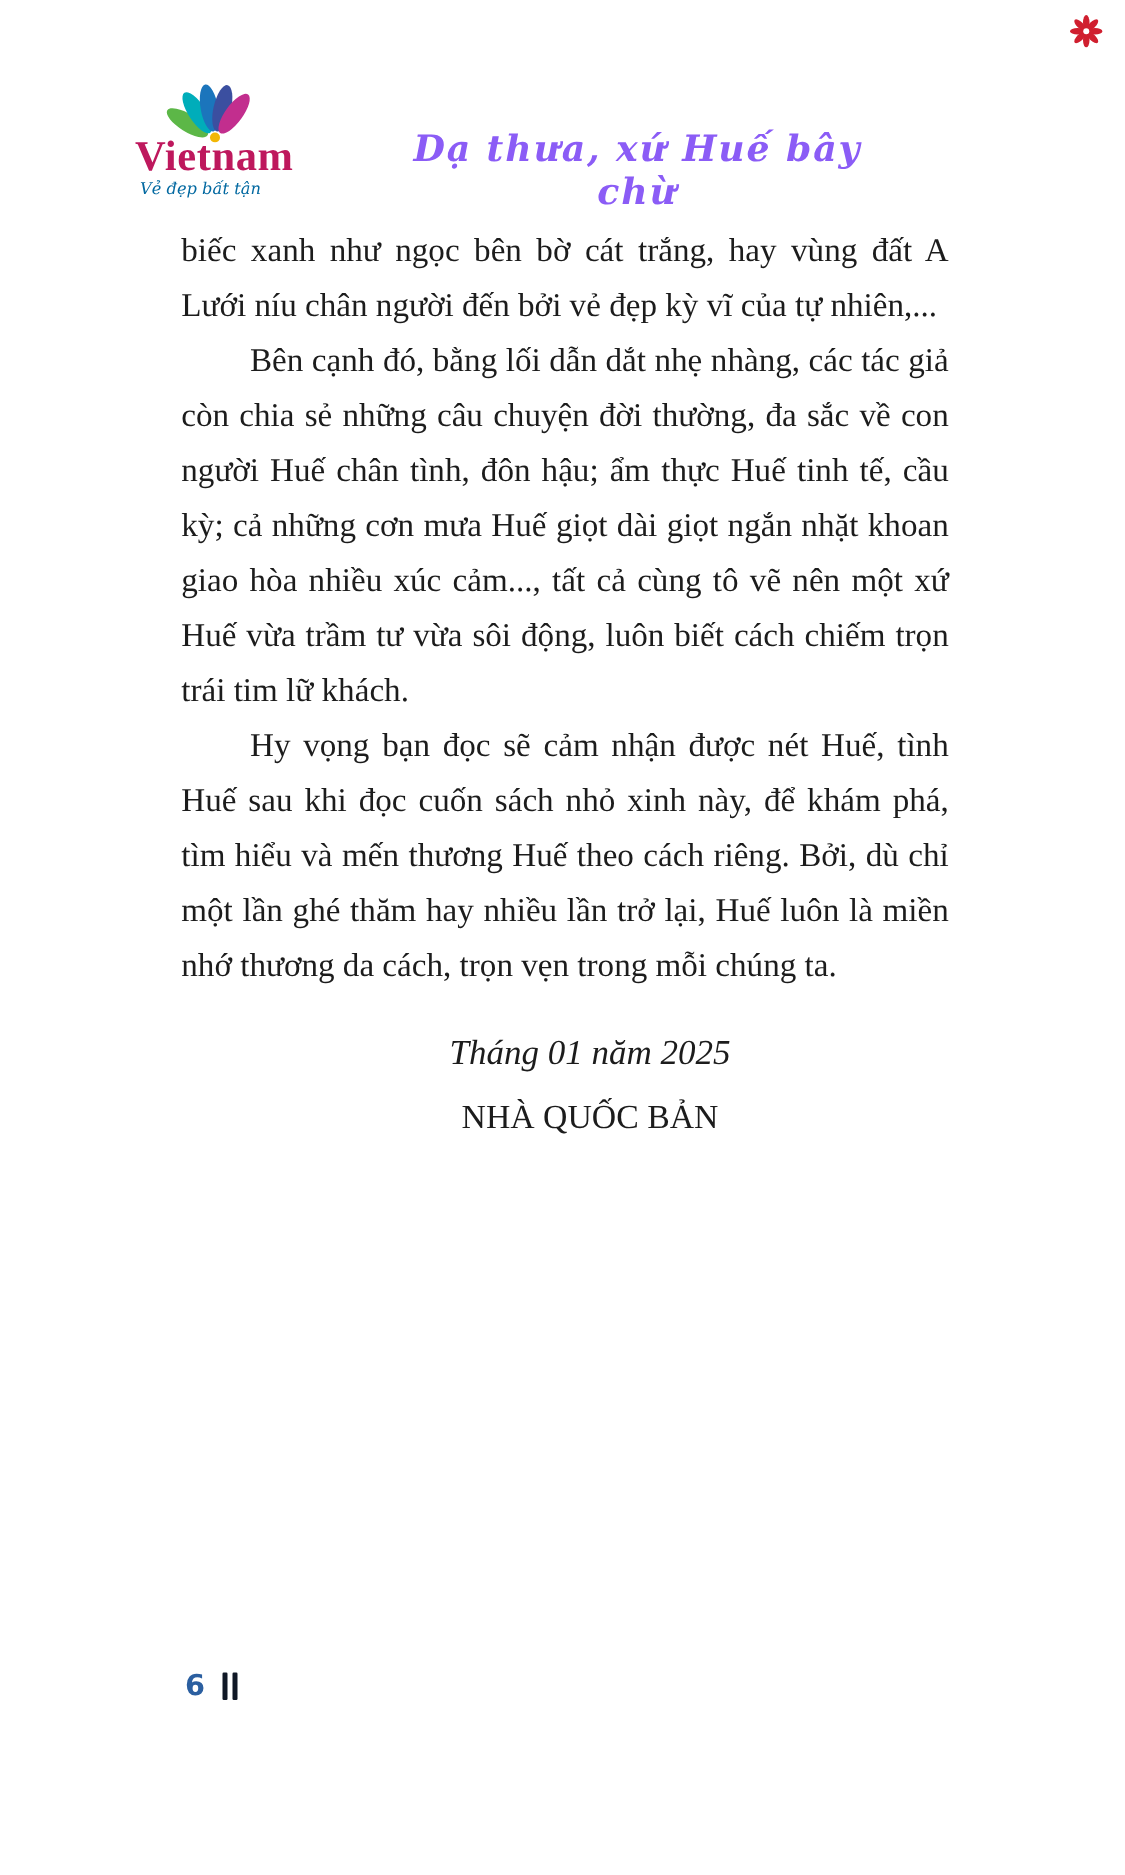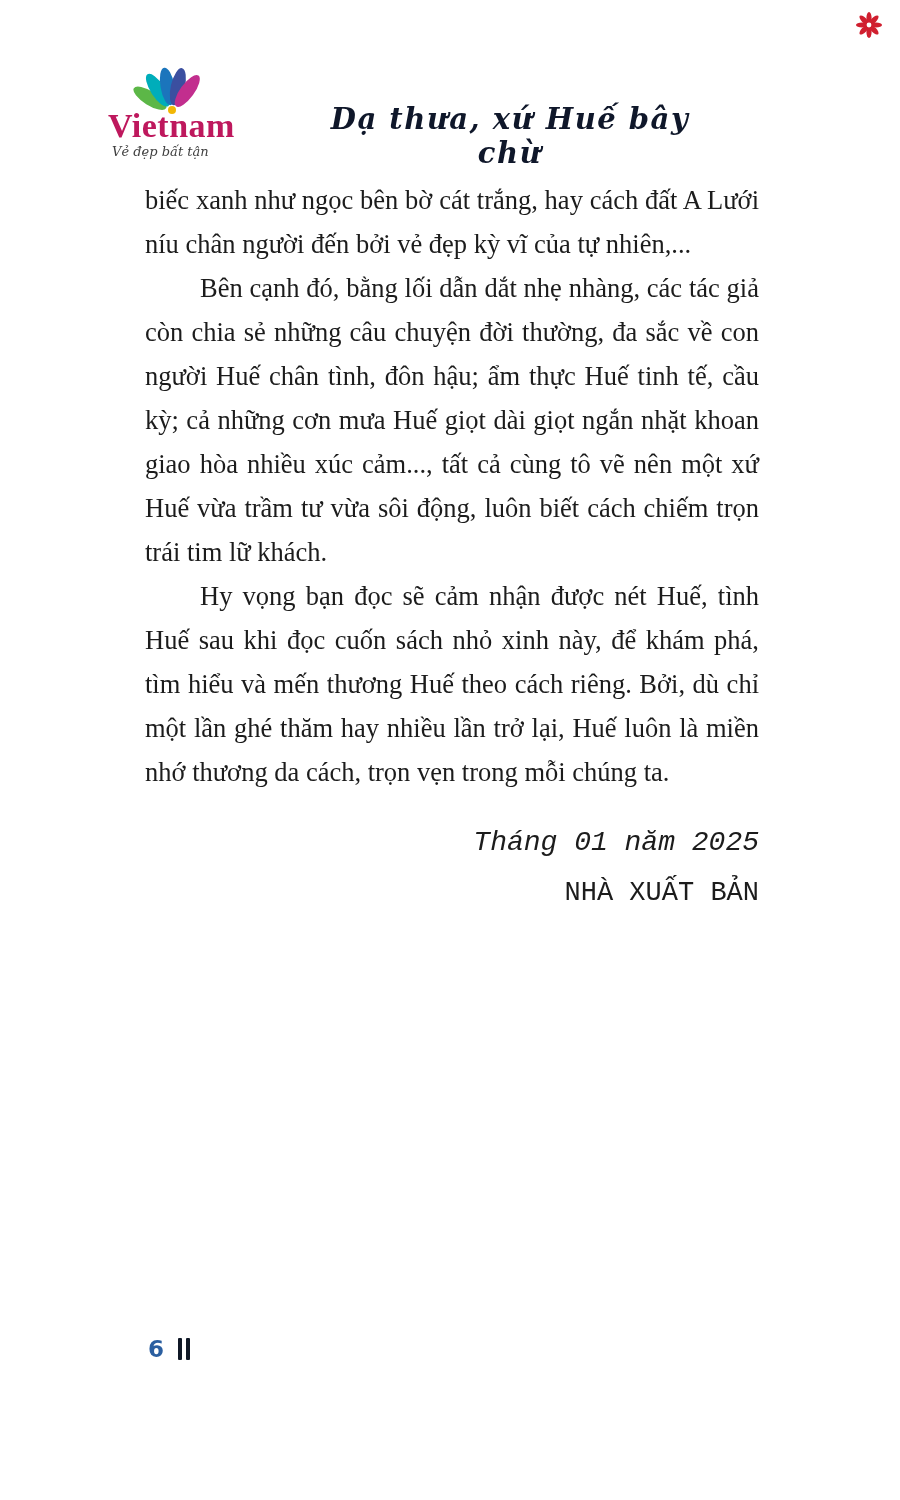--- a/index.html
+++ b/index.html
@@ -20,50 +20,49 @@
     text-align:center;
   }
   .logo-flower { display:block; margin:0 auto -6px 28px; }
   .logo-brand {
     font-family:"Liberation Serif","DejaVu Serif",serif;
     font-weight:bold; font-size:34px; line-height:36px;
     color:#be185d; letter-spacing:0.5px; text-align:left; padding-left:6px;
   }
   .logo-tagline {
     font-style:italic; font-size:13px; line-height:15px;
-    color:#404040; text-align:left; padding-left:10px;
+    color:#0369a1; text-align:left; padding-left:10px;
     font-family:"DejaVu Serif",serif;
   }
   .running-title {
     position:absolute; left:310px; top:102px; width:400px;
     text-align:center;
     font-style:italic; font-weight:bold;
     font-size:29px; letter-spacing:1.5px;
-    color:#0f172a;
+    color:#8b5cf6;
     font-family:"DejaVu Serif","Liberation Serif",serif;
   }
   .corner-flower { position:absolute; right:18px; top:12px; }
 
   
   .body-text {
     position:absolute; left:145px; top:178px; width:614px;
     font-size:26.5px; line-height:44px;
     text-align:justify;
   }
   .body-text p { text-indent:55px; }
   .body-text p.noindent { text-indent:0; }
   .quote-em { font-style:italic; }
 
   .signoff {
     margin-top:24px;
-    text-align:right;
+    text-align:center;
     line-height:50px;
     font-size:27px;
     padding-left:40px;
-    font-family:Liberation Mono, monospace;
   }
   .signoff-date { font-style:italic; font-size:28px; }
 
   
   .footer {
     position:absolute; left:148px; top:1336px;
     display:flex; align-items:center; height:26px;
   }
   .page-number {
     font-family:"DejaVu Sans","Liberation Sans",sans-serif;
@@ -103,27 +102,27 @@
       <ellipse cx="13" cy="6" rx="2.6" ry="6" transform="rotate(135 13 13)"></ellipse>
       <ellipse cx="13" cy="6" rx="2.6" ry="6" transform="rotate(180 13 13)"></ellipse>
       <ellipse cx="13" cy="6" rx="2.6" ry="6" transform="rotate(225 13 13)"></ellipse>
       <ellipse cx="13" cy="6" rx="2.6" ry="6" transform="rotate(270 13 13)"></ellipse>
       <ellipse cx="13" cy="6" rx="2.6" ry="6" transform="rotate(315 13 13)"></ellipse>
     </g>
     <circle cx="13" cy="13" r="2.4" fill="#ffffff"></circle>
   </svg>
 
   <div class="body-text">
-    <p class="noindent">biếc xanh như ngọc bên bờ cát trắng, hay cách đất A Lưới níu chân người đến bởi vẻ đẹp kỳ vĩ của tự nhiên,...</p>
+    <p class="noindent">biếc xanh như ngọc bên bờ cát trắng, hay vùng đất A Lưới níu chân người đến bởi vẻ đẹp kỳ vĩ của tự nhiên,...</p>
     <p>Bên cạnh đó, bằng lối dẫn dắt nhẹ nhàng, các tác giả còn chia sẻ những câu chuyện đời thường, đa sắc về con người Huế chân tình, đôn hậu; ẩm thực Huế tinh tế, cầu kỳ; cả những cơn mưa Huế giọt dài giọt ngắn nhặt khoan giao hòa nhiều xúc cảm..., tất cả cùng tô vẽ nên một xứ Huế vừa trầm tư vừa sôi động, luôn biết cách chiếm trọn trái tim lữ khách.</p>
     <p>Hy vọng bạn đọc sẽ cảm nhận được nét Huế, tình Huế sau khi đọc cuốn sách nhỏ xinh này, để khám phá, tìm hiểu và mến thương Huế theo cách riêng. Bởi, dù chỉ một lần ghé thăm hay nhiều lần trở lại, Huế luôn là miền nhớ thương da cách, trọn vẹn trong mỗi chúng ta.</p>
 
     <div class="signoff">
       <div class="signoff-date">Tháng 01 năm 2025</div>
-      <div>NHÀ XUẤT BẢN</div>
+      <div>NHÀ QUỐC BẢN</div>
     </div>
   </div>
 
   <div class="footer">
     <span class="page-number">6</span>
     <span class="page-ornament">
       <span class="bar"></span>
         <span class="bar"></span>
     </span>
   </div>

